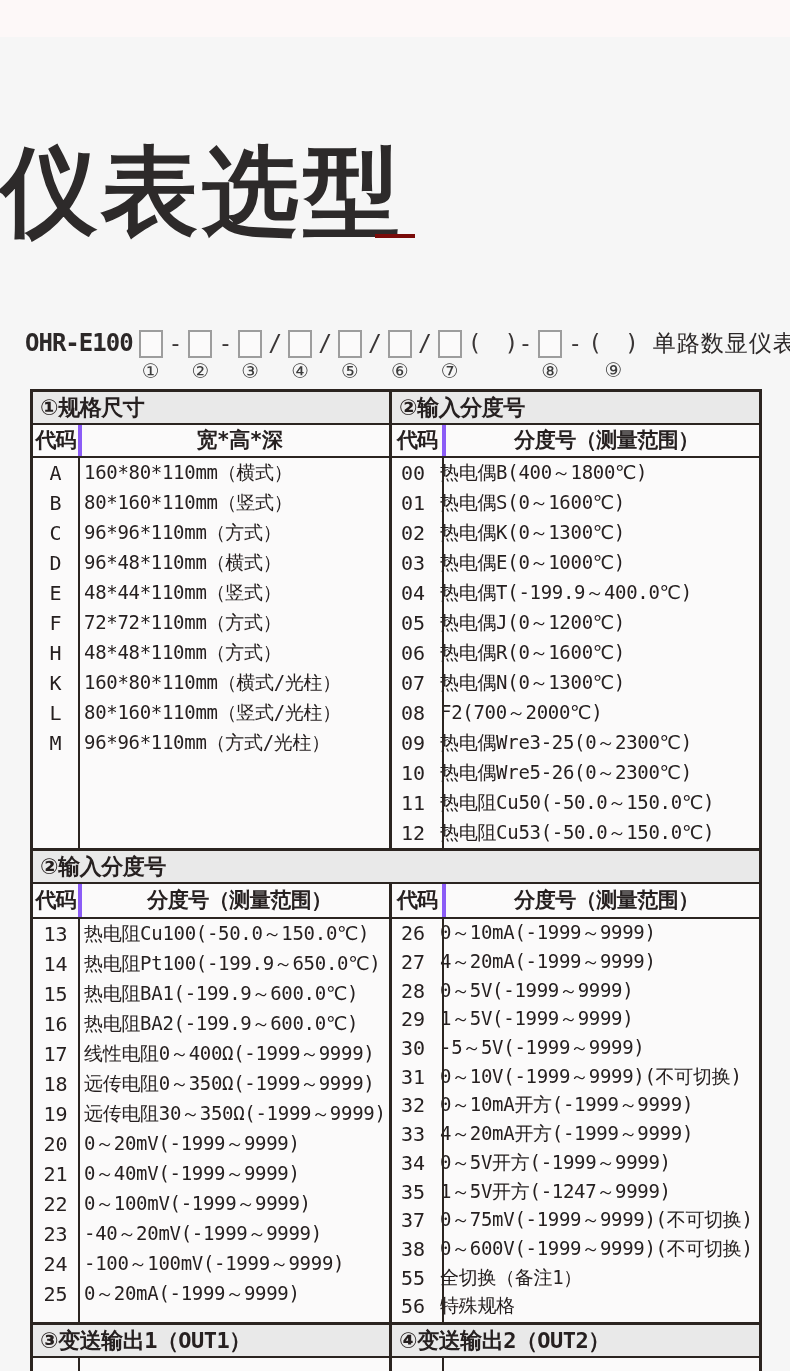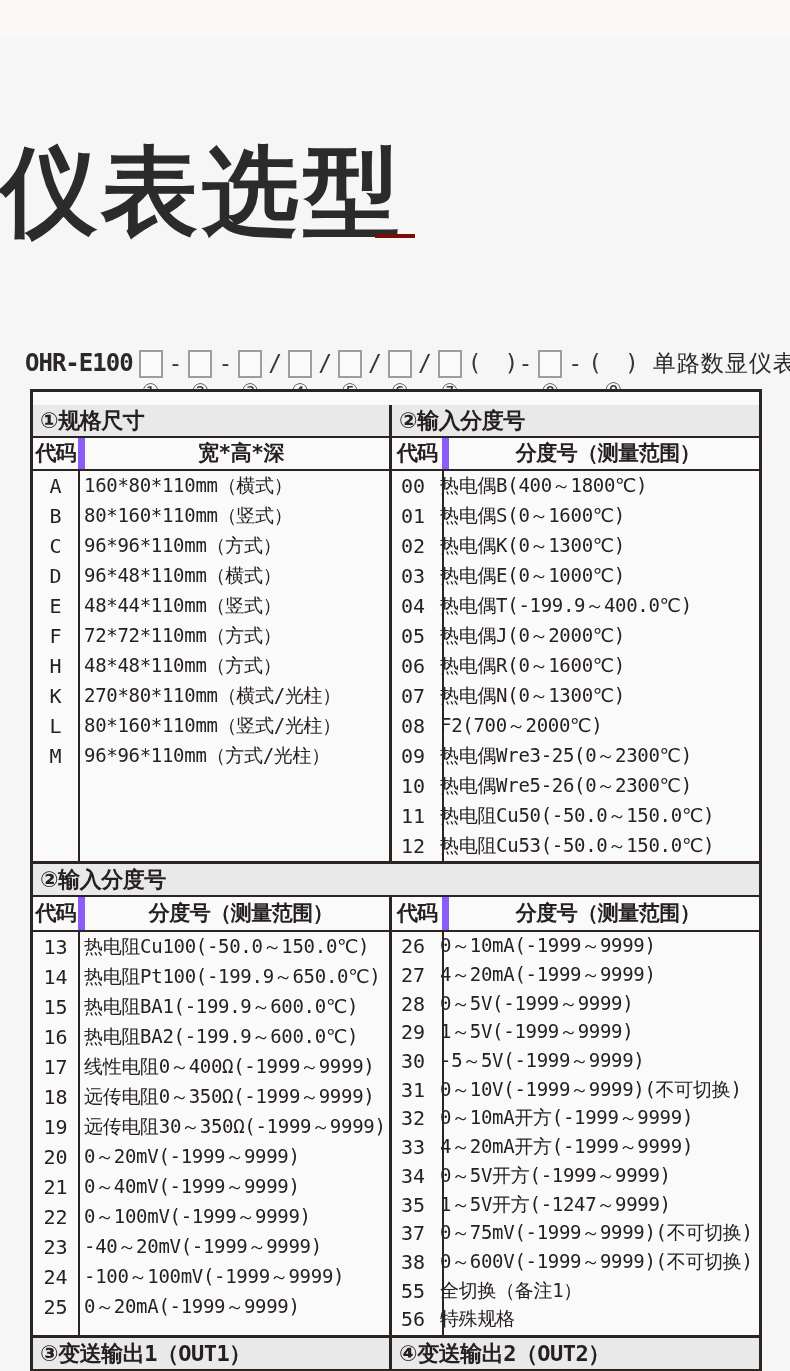--- a/index.html
+++ b/index.html
@@ -11,52 +11,52 @@
   }
   .top-strip{position:absolute;top:0;left:0;width:790px;height:37px;background:#fdf8f8;}
   .page-title{
     position:absolute;top:76px;left:0;width:790px;text-align:left;
     font-family:"Liberation Sans","DejaVu Sans",sans-serif;
     font-weight:900;font-size:97px;line-height:1.05;color:#2d2a2a;letter-spacing:4px;
   }
   .title-dash{position:absolute;top:234px;left:50%;transform:translateX(-50%);
     width:40px;height:4px;background:#7a0b09;}
   
-  .model-line{position:absolute;top:350px;left:25px;width:750px;display:flex;align-items:flex-start;}
+  .model-line{position:absolute;top:330px;left:25px;width:750px;display:flex;align-items:flex-start;}
   .tok{display:flex;flex-direction:column;align-items:center;margin-right:6px;flex-shrink:0;}
   .tok-top{font-size:22px;line-height:27px;height:27px;color:#2c2828;white-space:pre;}
   .tok-label{font-size:20px;line-height:22px;height:22px;margin-top:2px;color:#3c3c3c;}
   .tok.label .tok-top{font-weight:bold;font-size:24px;letter-spacing:-1px;}
   .tok.suffix .tok-top{font-size:23px;margin-left:8px;letter-spacing:1px;}
   .tok.box .tok-top{width:20px;height:24px;border:2px solid #9d9d9d;background:#fbfafa;}
   .tok.sep .tok-top,.tok.parens .tok-top{color:#3a3636;font-size:23px;}
   
   .sel-table{
     position:absolute;left:30px;top:389px;width:732px;
     border:3px solid #2b2420;border-bottom:none;background:#fbfafa;
     box-sizing:border-box;
   }
   .sec-header{display:flex;background:#e9e9e9;border-bottom:2px solid #2b2420;border-top:3px solid #2b2420;}
-  .sel-table > .sec-header:first-child{border-top:none;margin-top:13px;}
+  .sel-table > .sec-header:first-child{border-top:none;}
   .sec-header .cell{
     height:31px;line-height:32px;font-weight:bold;font-size:22px;padding-left:7px;
     box-sizing:border-box;white-space:nowrap;overflow:hidden;letter-spacing:-0.5px;
   }
   .sec-header .cell.left{width:359px;border-right:3px solid #2b2420;flex-shrink:0;}
   .sec-header .cell.right{flex:1;}
   .sec-header .cell.full{flex:1;}
   .body{display:flex;}
   .body1{height:423px;}
   .body2{height:438px;}
   .pane{display:flex;flex-direction:column;box-sizing:border-box;}
   .pane.left{width:359px;border-right:3px solid #2b2420;flex-shrink:0;}
   .pane.right{flex:1;}
   .subrow{display:flex;border-bottom:2px solid #2b2420;height:31px;flex-shrink:0;}
   .body2 .subrow{height:33px;}
-  .sub-code{width:45px;border-right:7px solid #8b5cf6;text-align:center;font-weight:bold;
+  .sub-code{width:45px;border-right:4px solid #8b5cf6;text-align:center;font-weight:bold;
     font-size:21px;line-height:31px;letter-spacing:-1px;flex-shrink:0;}
   .body2 .sub-code{line-height:33px;}
   .pane.right .sub-code{width:50px;}
   .sub-desc{flex:1;padding-left:8px;font-weight:bold;font-size:21px;line-height:31px;
     letter-spacing:-0.5px;white-space:nowrap;overflow:hidden;text-align:center;}
   .body2 .sub-desc{line-height:33px;}
   .rows{position:relative;flex:1;overflow:hidden;}
   .rows .vline{position:absolute;left:45px;top:0;bottom:0;width:2px;background:#2b2420;}
   .pane.right .rows .vline{left:50px;}
   .row{display:flex;height:30px;align-items:center;}
@@ -222,21 +222,21 @@
             <div class="desc">72*72*110mm（方式）</div>
           </div>
 
           <div class="row">
             <div class="code">H</div>
             <div class="desc">48*48*110mm（方式）</div>
           </div>
 
           <div class="row">
             <div class="code">K</div>
-            <div class="desc">270*80*110mm（横式/光柱）</div>
+            <div class="desc">160*80*110mm（横式/光柱）</div>
           </div>
 
           <div class="row">
             <div class="code">L</div>
             <div class="desc">80*160*110mm（竖式/光柱）</div>
           </div>
 
           <div class="row">
             <div class="code">M</div>
             <div class="desc">96*96*110mm（方式/光柱）</div>
@@ -271,21 +271,21 @@
             <div class="desc">热电偶E(0～1000℃)</div>
           </div>
 
           <div class="row">
             <div class="code">04</div>
             <div class="desc">热电偶T(-199.9～400.0℃)</div>
           </div>
 
           <div class="row">
             <div class="code">05</div>
-            <div class="desc">热电偶J(0～2000℃)</div>
+            <div class="desc">热电偶J(0～1200℃)</div>
           </div>
 
           <div class="row">
             <div class="code">06</div>
             <div class="desc">热电偶R(0～1600℃)</div>
           </div>
 
           <div class="row">
             <div class="code">07</div>
             <div class="desc">热电偶N(0～1300℃)</div>

